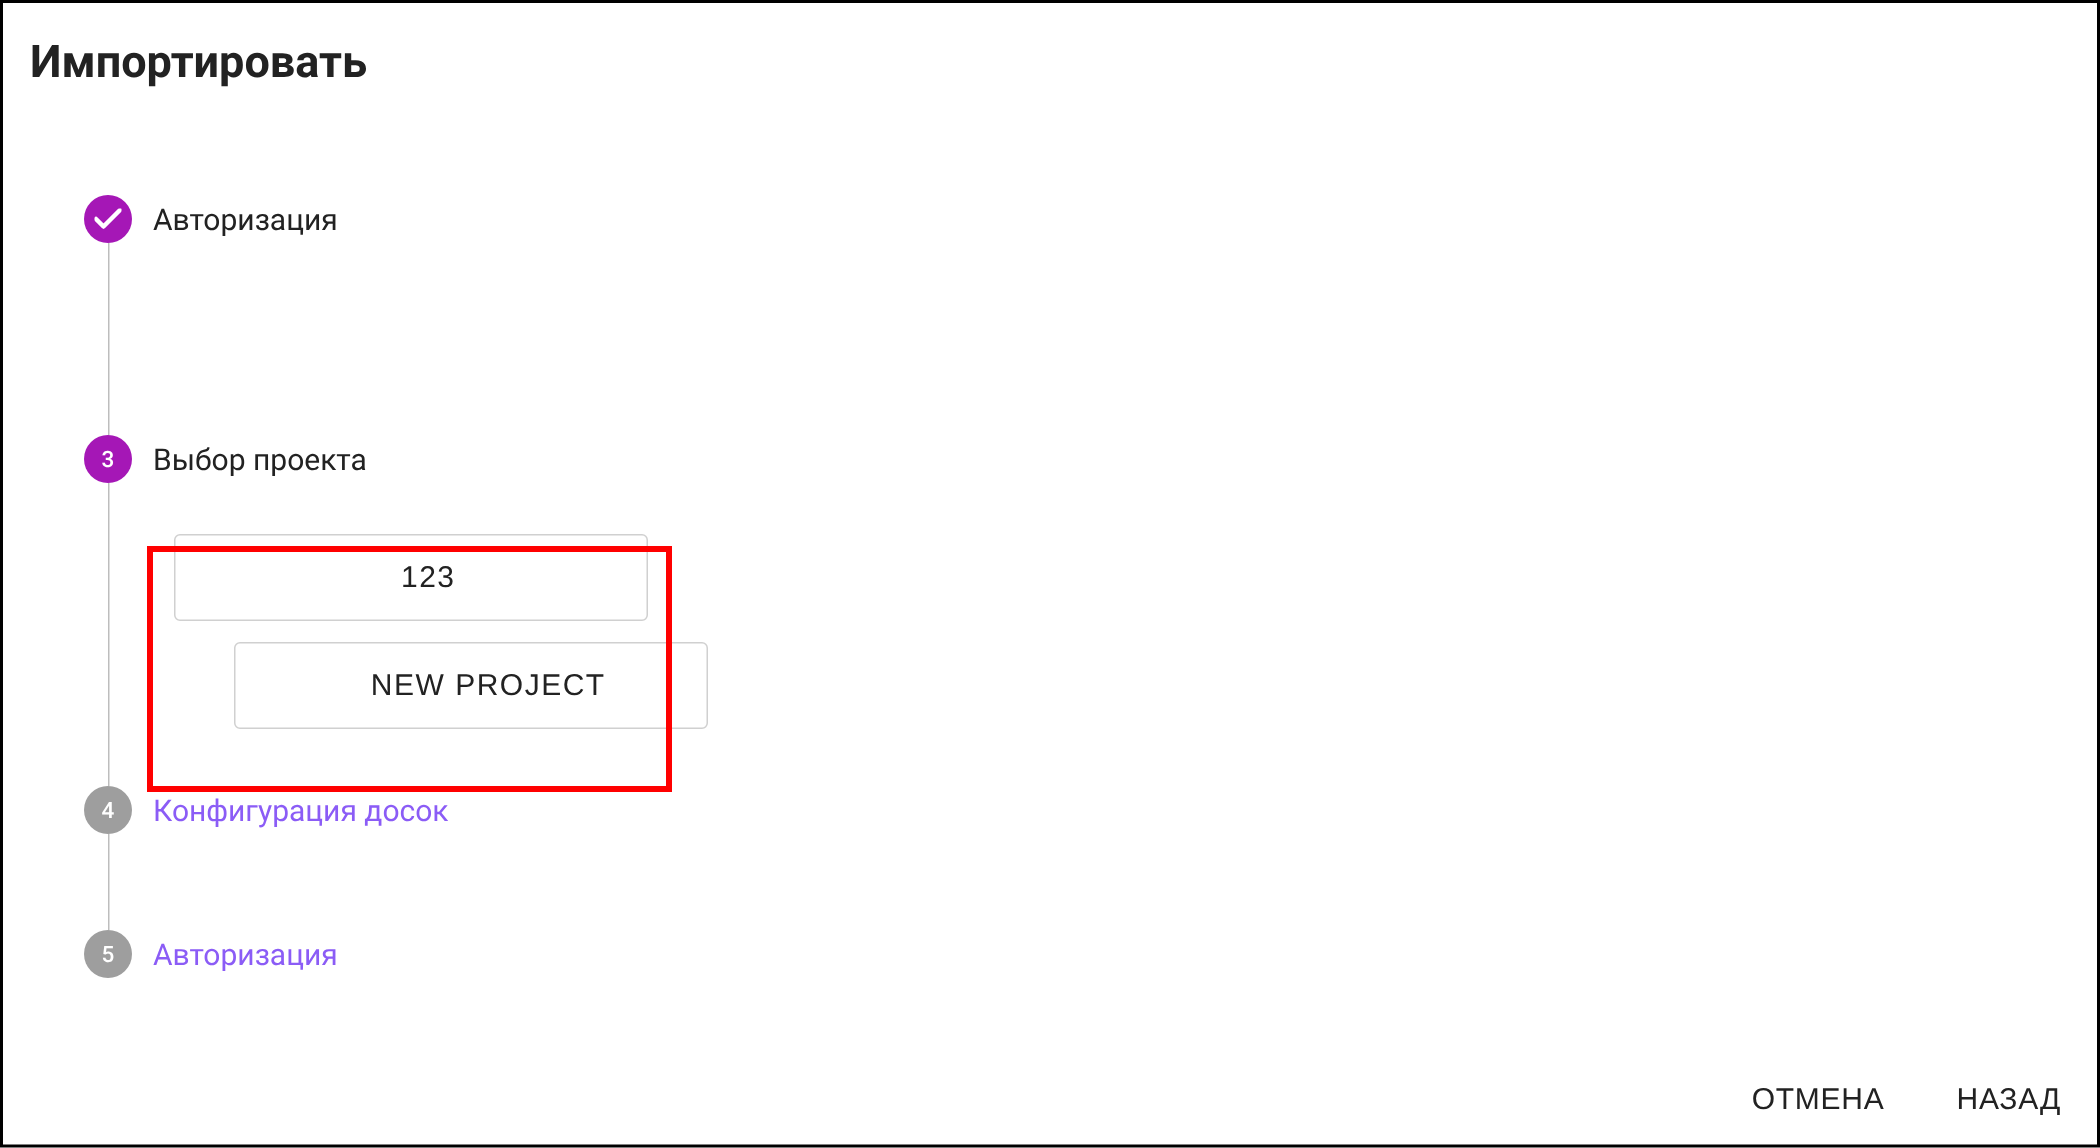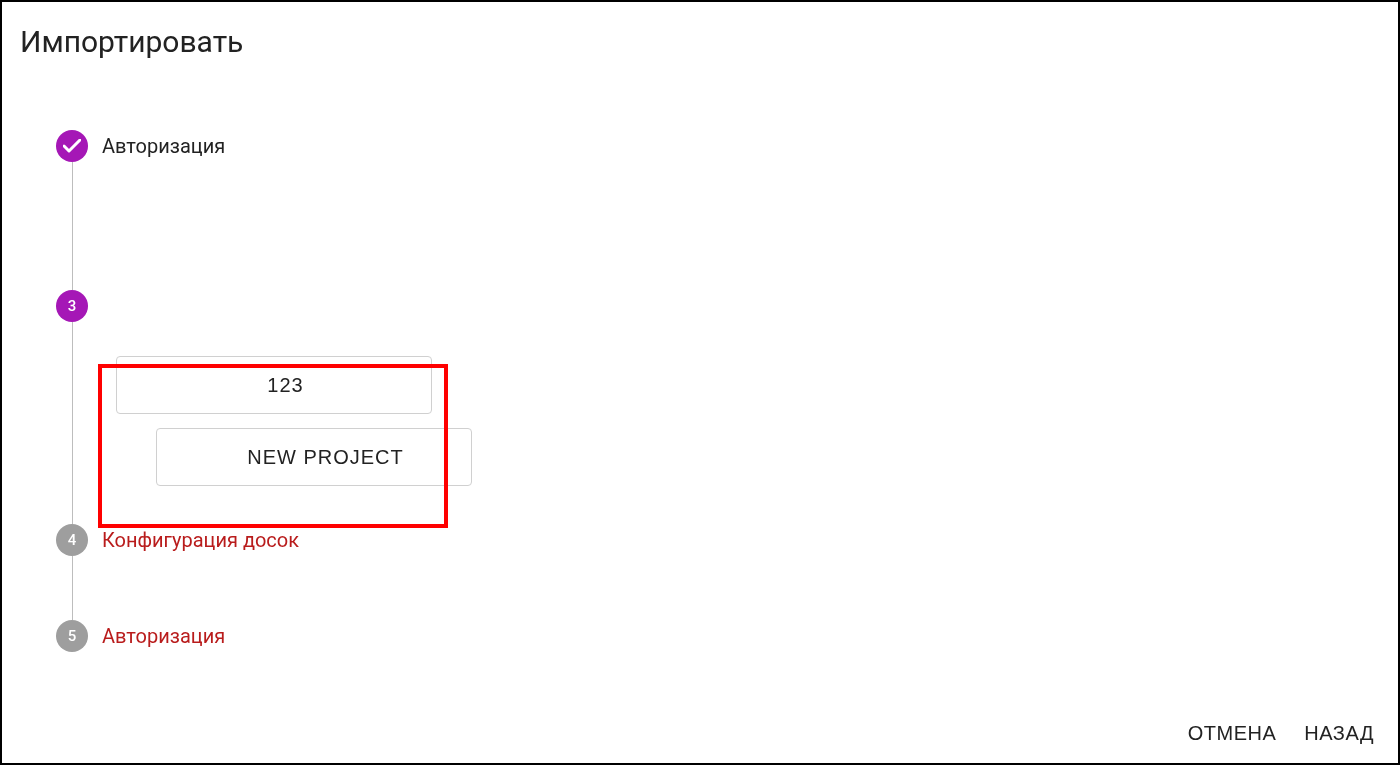--- a/index.html
+++ b/index.html
@@ -7,21 +7,21 @@
   .frame {
     width: 1400px; height: 765px;
     border: 2px solid #000;
     position: relative;
     background: #fff;
     overflow: hidden;
   }
   .title {
     position: absolute;
     left: 18px; top: 22px;
-    font-size: 30px; font-weight: 400;
+    font-size: 30px; font-weight: 700;
     color: #222;
   }
   .scroll-region {
     position: absolute;
     left: 0; right: 0;
     top: 80px; bottom: 62px;
     overflow-y: scroll;
     padding-left: 54px;
   }
   .scroll-region::-webkit-scrollbar { width: 17px; }
@@ -42,21 +42,21 @@
   }
   .badge-done, .badge-active { background: #a517b6; }
   .badge-pending { background: #9e9e9e; }
   .step-label {
     margin-left: 14px;
     font-size: 20px;
     color: #222;
     line-height: 32px;
     text-align: right;
   }
-  .step-label.pending { color: #b91c1c; }
+  .step-label.pending { color: #8b5cf6; }
   .connector {
     position: relative;
     width: 32px;
     display: flex; justify-content: center;
   }
   .connector .line {
     width: 1px; background: #bdbdbd;
   }
   .line-short { height: 64px; }
   .line-tall { height: 202px; }
@@ -85,21 +85,21 @@
     color: #222;
     display: flex; align-items: center; justify-content: center;
     cursor: pointer;
     padding-left: 23px;
   }
   .project-btn + .project-btn { margin-top: 14px; margin-left: 40px; }
 
   .footer {
     position: absolute;
     right: 24px; bottom: 18px;
-    display: flex; gap: 28px; margin-top: 46px;
+    display: flex; gap: 48px; margin-top: 46px;
   }
   .footer-btn {
     font-size: 20px; font-weight: 500;
     color: #222;
     letter-spacing: 0.5px;
     cursor: pointer;
     background: none; border: none;
   }
 
   .check-svg { width: 18px; height: 14px; }
@@ -125,20 +125,21 @@
       <div class="connector">
           <div class="line line-short"></div>
         </div>
 
       <div class="connector">
           <div class="line line-short"></div>
         </div>
 
       <div class="step">
         <div class="step-badge badge-active">3</div>
+        <div class="step-label">Выбор проекта</div>
       </div>
       <div class="connector">
         <div class="line line-tall"></div>
         <div class="step-body" style="position:absolute; left:46px; top:26px;">
           <button class="project-btn">123</button>
           <button class="project-btn">NEW PROJECT</button>
         </div>
       </div>
 
       <div class="step">

